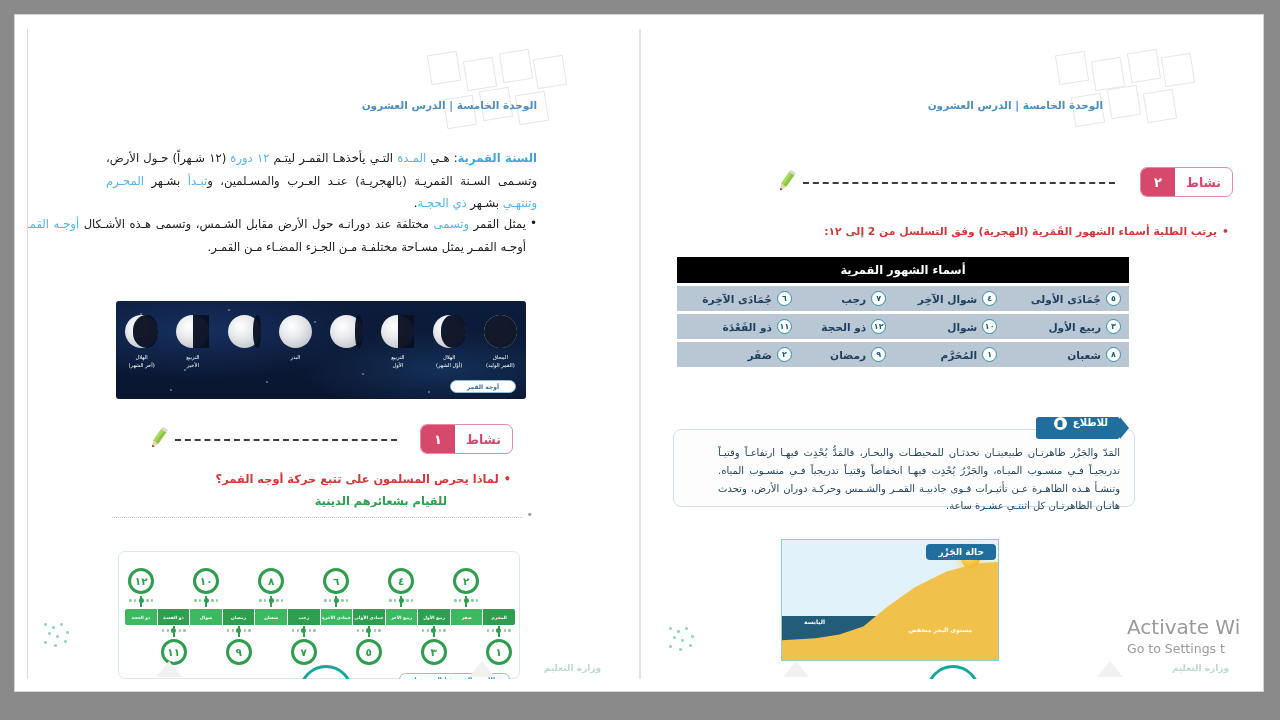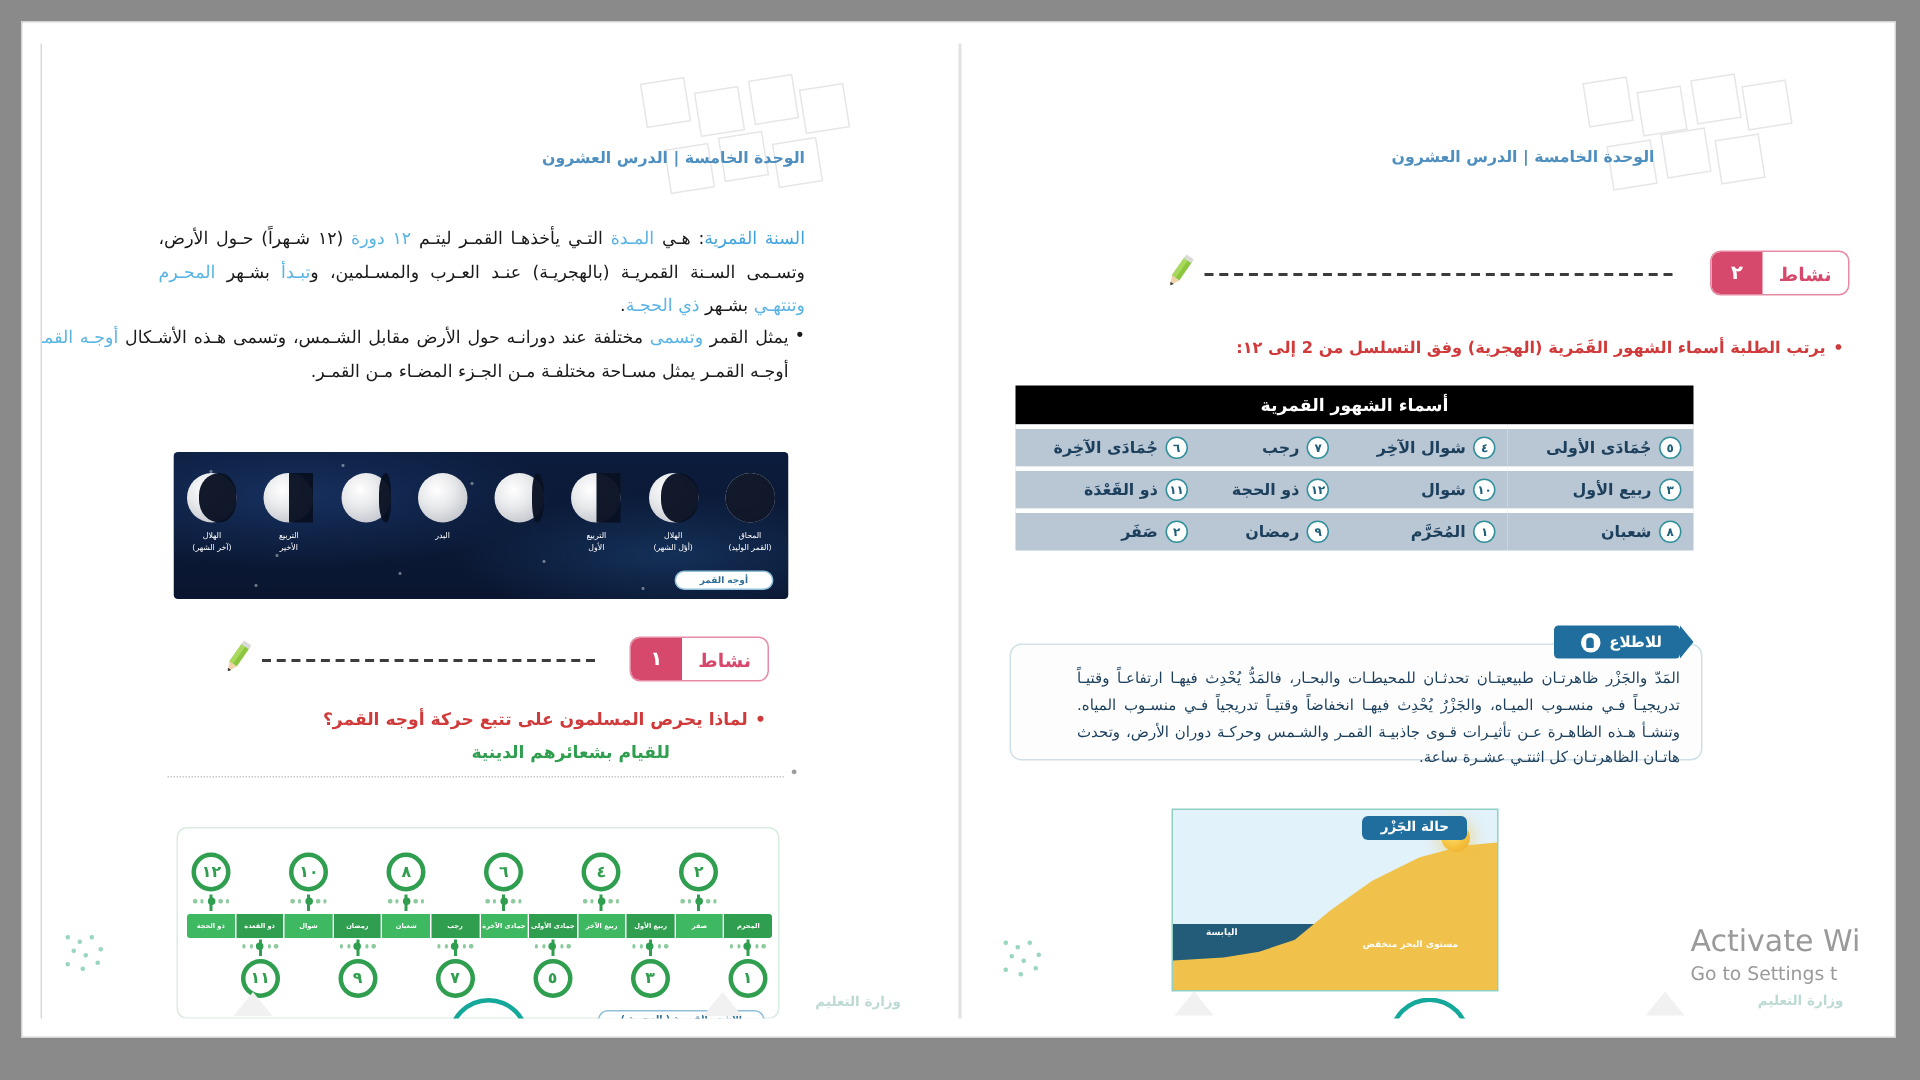--- a/index.html
+++ b/index.html
@@ -77,21 +77,21 @@
 
   
   .body-text {
     position: absolute;
     text-align: justify;
     line-height: 1.95;
     font-size: 11.6px;
     color: #1a1a1a;
     direction: rtl;
   }
-  .body-text .kw-blue { color: #3ea3dd; font-weight: normal; }
+  .body-text .kw-blue { color: #3ea3dd; font-weight: bold; }
   .body-text .kw-lblue { color: #58b4e4; }
 
   .bullet-line { position: relative; padding-right: 11px; }
   .bullet-line::before {
     content: "•";
     position: absolute; right: 0; top: -1px;
     color: #1a1a1a; font-size: 12px;
   }
 
   
@@ -375,21 +375,21 @@
     border: 1.2px solid #cfe0e8;
     border-radius: 8px;
     background: #fdfdfd;
   }
   #info-tab {
     position: absolute;
     right: 14px; top: -13px;
     height: 22px;
     background: #1f6e9e;
     color: #ffffff;
-    display: flex; align-items: center; gap: 6px;
+    display: flex; gap: 6px;
     padding: 0 12px 0 18px;
     font-size: 10px; font-weight: bold;
     border-radius: 3px;
   }
   #info-tab::after {
     content: "";
     position: absolute;
     right: -9px; top: 0;
     border-top: 11px solid transparent;
     border-bottom: 11px solid transparent;
@@ -665,21 +665,21 @@
       </div>
 
 
       <div class="tide" id="tide-low">
         <div class="tide-sky-day"></div>
         <div class="tide-water-low"></div>
         <svg style="position:absolute;left:0;top:0;width:100%;height:100%;" viewBox="0 0 218 122" preserveAspectRatio="none">
           <path d="M218,22 L218,122 L0,122 L0,102 L34,100 L58,96 L82,88 L106,68 L134,48 L166,32 L196,24 Z" fill="#f0c24c"></path>
         </svg>
         <div class="celestial" id="sun-body"></div>
-        <div class="tide-title" style="left:auto;right:20px;">حالة الجَزْر</div>
+        <div class="tide-title" style="left:auto;right:2px;">حالة الجَزْر</div>
         <div class="tide-label" style="right:26px;top:86px;">مستوى البحر منخفض</div>
         <div class="tide-label" style="left:22px;top:78px;">اليابسة</div>
       </div>
 
       <div class="dot-cluster" style="left:14px; bottom:26px;">
         <i style="left:0;top:0;"></i>
           <i style="left:8px;top:3px;"></i>
           <i style="left:16px;top:0;"></i>
         <i style="left:4px;top:9px;"></i>
           <i style="left:12px;top:12px;"></i>

